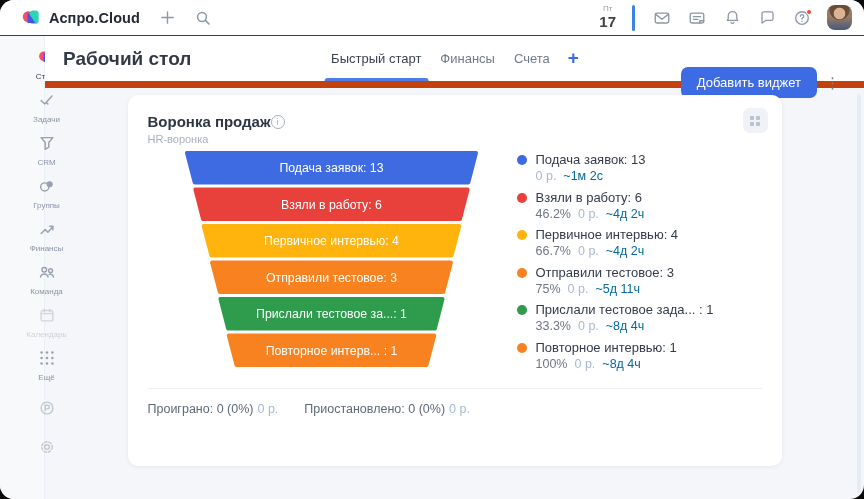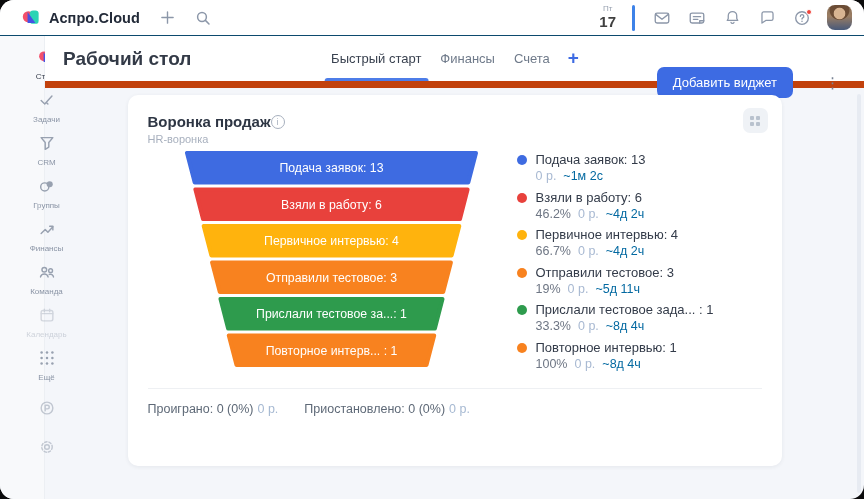--- a/index.html
+++ b/index.html
@@ -39,21 +39,21 @@
 
   
   .main { flex:1; display:flex; flex-direction:column; min-width:0; position:relative; }
   .page-header { height:52px; flex:none; background:#fff; border-bottom:7px solid #c2410c; display:flex; align-items:center; padding:0 18px; position:relative; }
   .page-title { font-size:19px; font-weight:bold; color:#333A47; }
   .tabs { position:absolute; left:50%; transform:translateX(-50%); height:100%; display:flex; align-items:center; gap:17px; }
   .tab { font-size:13px; color:#6F7A8A; height:100%; display:flex; align-items:center; cursor:pointer; position:relative; padding:0 1px; }
   .tab.active { color:#39414F; }
   .tab.active::after { content:""; position:absolute; left:-6px; right:-6px; bottom:0; height:3px; border-radius:3px 3px 0 0; background:#4D7DE8; }
   .tab-add { color:#3D6BE3; font-size:19px; font-weight:bold; cursor:pointer; line-height:1; padding-bottom:2px; }
-  .header-right { margin-left:auto; display:flex; align-items:center; gap:26px;margin-top:48px; }
+  .header-right { margin-left:auto; display:flex; align-items:center; gap:2px;margin-top:48px; }
   .add-widget-btn { background:#3D6BE3; color:#fff; border:none; font-family:inherit; font-size:13px; padding:8px 16px; border-radius:7px; cursor:pointer; }
   .kebab { color:#7A8495; font-size:15px; letter-spacing:0; cursor:pointer; padding:2px 6px; line-height:1; }
 
   
   .content { flex:1; overflow:hidden; padding-top:7px; display:flex; justify-content:center; align-items:flex-start; position:relative; }
   .scroll-track { position:absolute; right:3px; top:6px; bottom:6px; width:4px; border-radius:2px; background:#E7EBF2; }
   .card { width:654px; height:371px; background:#fff; border-radius:10px; box-shadow:0 1px 4px rgba(30,40,60,.07); padding:18px 20px; position:relative; }
   .card-title-row { display:flex; align-items:center; gap:0; }
   .card-title { font-size:15px; font-weight:bold; color:#2E3644; }
   .info-ico { width:14px; height:14px; border-radius:50%; border:1.2px solid #A7B0BE; color:#A7B0BE; font-size:9px; display:flex; align-items:center; justify-content:center; font-style:normal; cursor:pointer; }
@@ -316,21 +316,21 @@
          <span class="legend-amt">0 р.</span>
          <span class="legend-dur">~4д 2ч</span>
        </div>
      </div>
                 </div>
                 <div class="legend-item">
                   <span class="legend-dot" style="background:#F8821F"></span>
      <div>
        <div class="legend-title">Отправили тестовое: 3</div>
        <div class="legend-sub">
-         <span class="legend-pct">19%</span>
+         <span class="legend-pct">75%</span>
          <span class="legend-amt">0 р.</span>
          <span class="legend-dur">~5д 11ч</span>
        </div>
      </div>
                 </div>
                 <div class="legend-item">
                   <span class="legend-dot" style="background:#2E9B4D"></span>
      <div>
        <div class="legend-title">Прислали тестовое зада... : 1</div>
        <div class="legend-sub">

